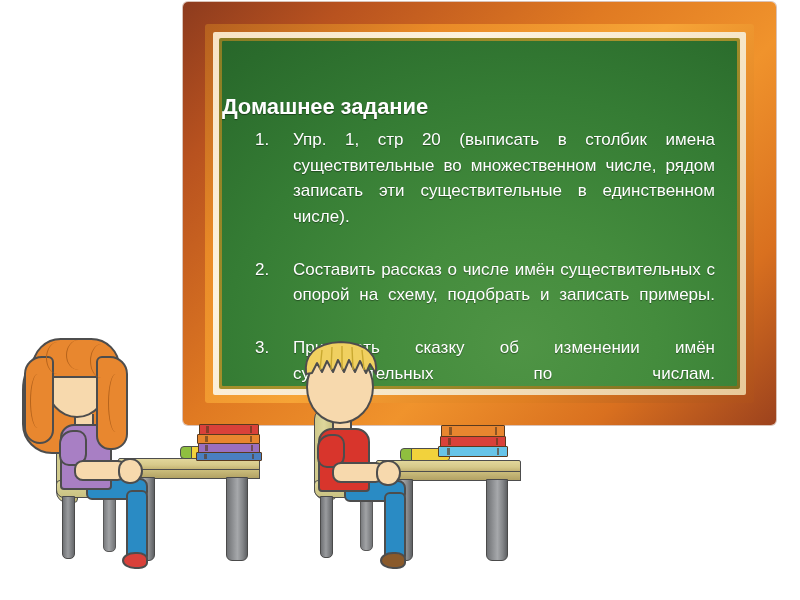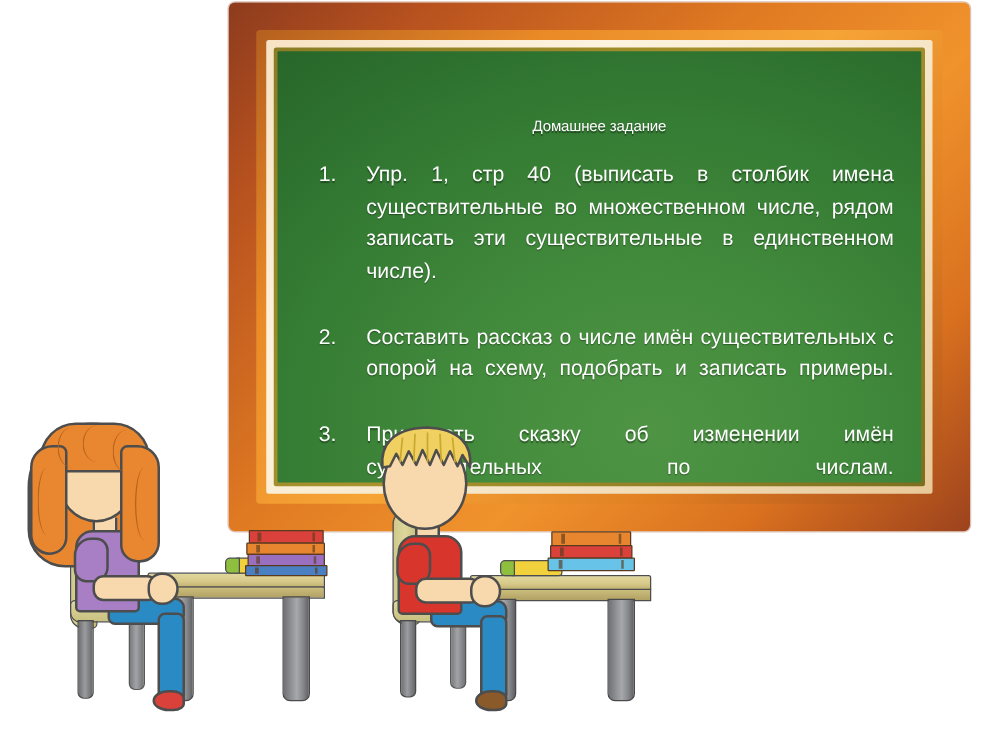--- a/index.html
+++ b/index.html
@@ -70,24 +70,24 @@
       radial-gradient(120% 150% at 58% 88%, #4f9445 0%, #448c3d 22%, #357c34 48%, #2a6b2c 70%, #1f5524 100%);
     overflow: hidden;
   }
 
   
   .board-title {
     position: absolute;
     left: 0;
     right: 0;
     top: 53px;
-    text-align: center;
+    text-align: left;
     color: #ffffff;
-    font-weight: normal;
-    font-size: 12px;
+    font-weight: bold;
+    font-size: 22px;
     letter-spacing: -0.1px;
     text-shadow: 0 1px 1px rgba(0,0,0,0.45);
   }
   .hw-list {
     position: absolute;
     left: 33px;
     top: 86px;
     right: 20px;
     margin: 0;
     padding: 0;
@@ -326,21 +326,21 @@
     <div class="board-frame-mid">
       <div class="board-frame-light">
         <div class="board-green-edge">
           <div class="board-green">
 
             <div class="board-title">Домашнее задание</div>
 
             <ul class="hw-list">
               <li class="hw-item">
                 <span class="hw-num">1.</span>
-                <span class="hw-text last-full">Упр. 1, стр 40 (выписать в столбик имена существительные во множественном числе, рядом записать эти существительные в единственном числе).</span>
+                <span class="hw-text last-full">Упр. 1, стр 20 (выписать в столбик имена существительные во множественном числе, рядом записать эти существительные в единственном числе).</span>
               </li>
               <li class="hw-item">
                 <span class="hw-num">2.</span>
                 <span class="hw-text last-full">Составить рассказ о числе имён существительных с опорой на схему, подобрать и записать примеры.</span>
               </li>
               <li class="hw-item">
                 <span class="hw-num">3.</span>
                 <span class="hw-text last-full">Придумать сказку об изменении имён существительных по числам.</span>
               </li>
             </ul>

